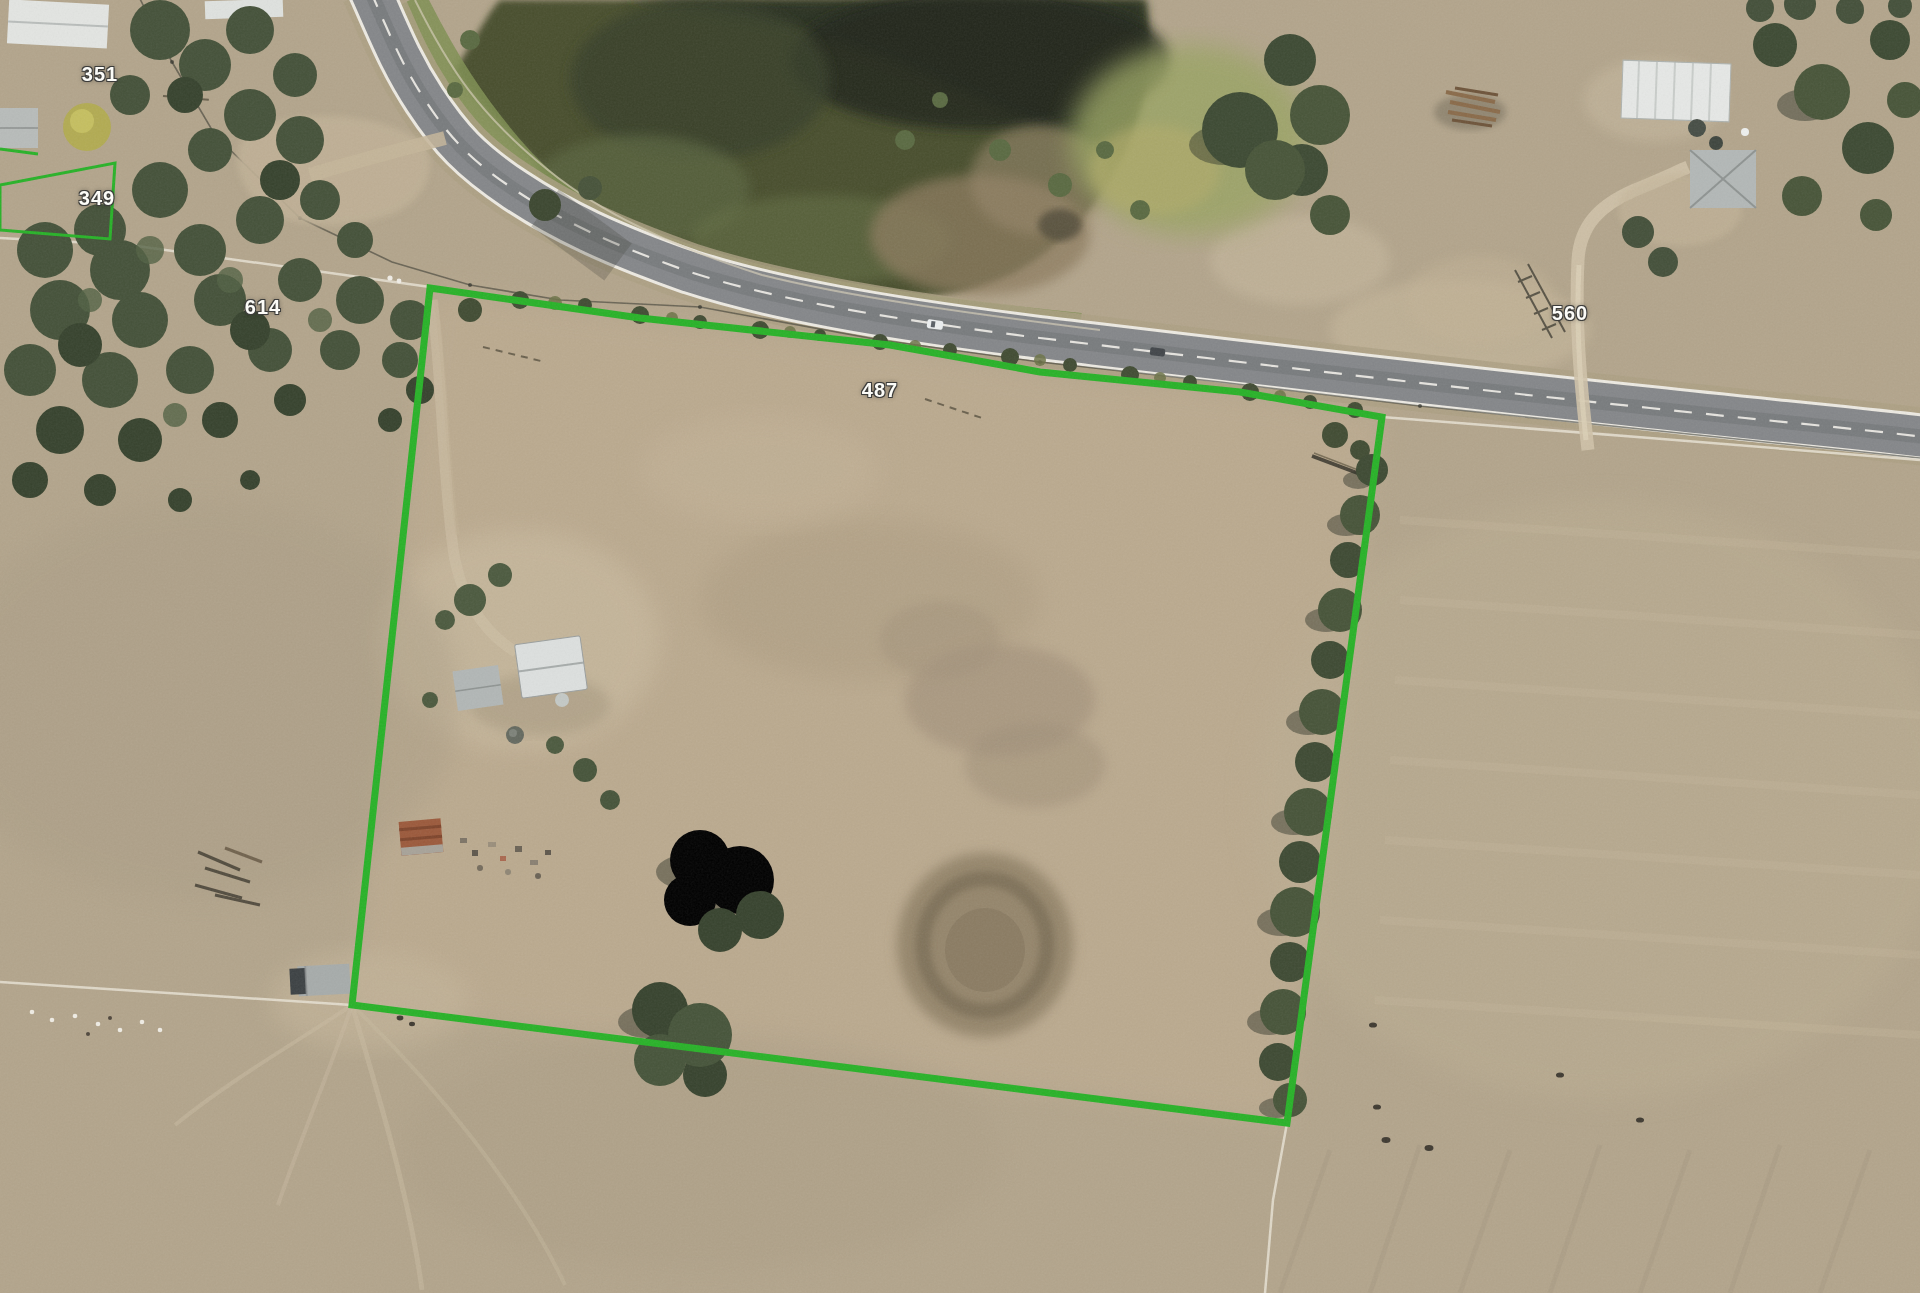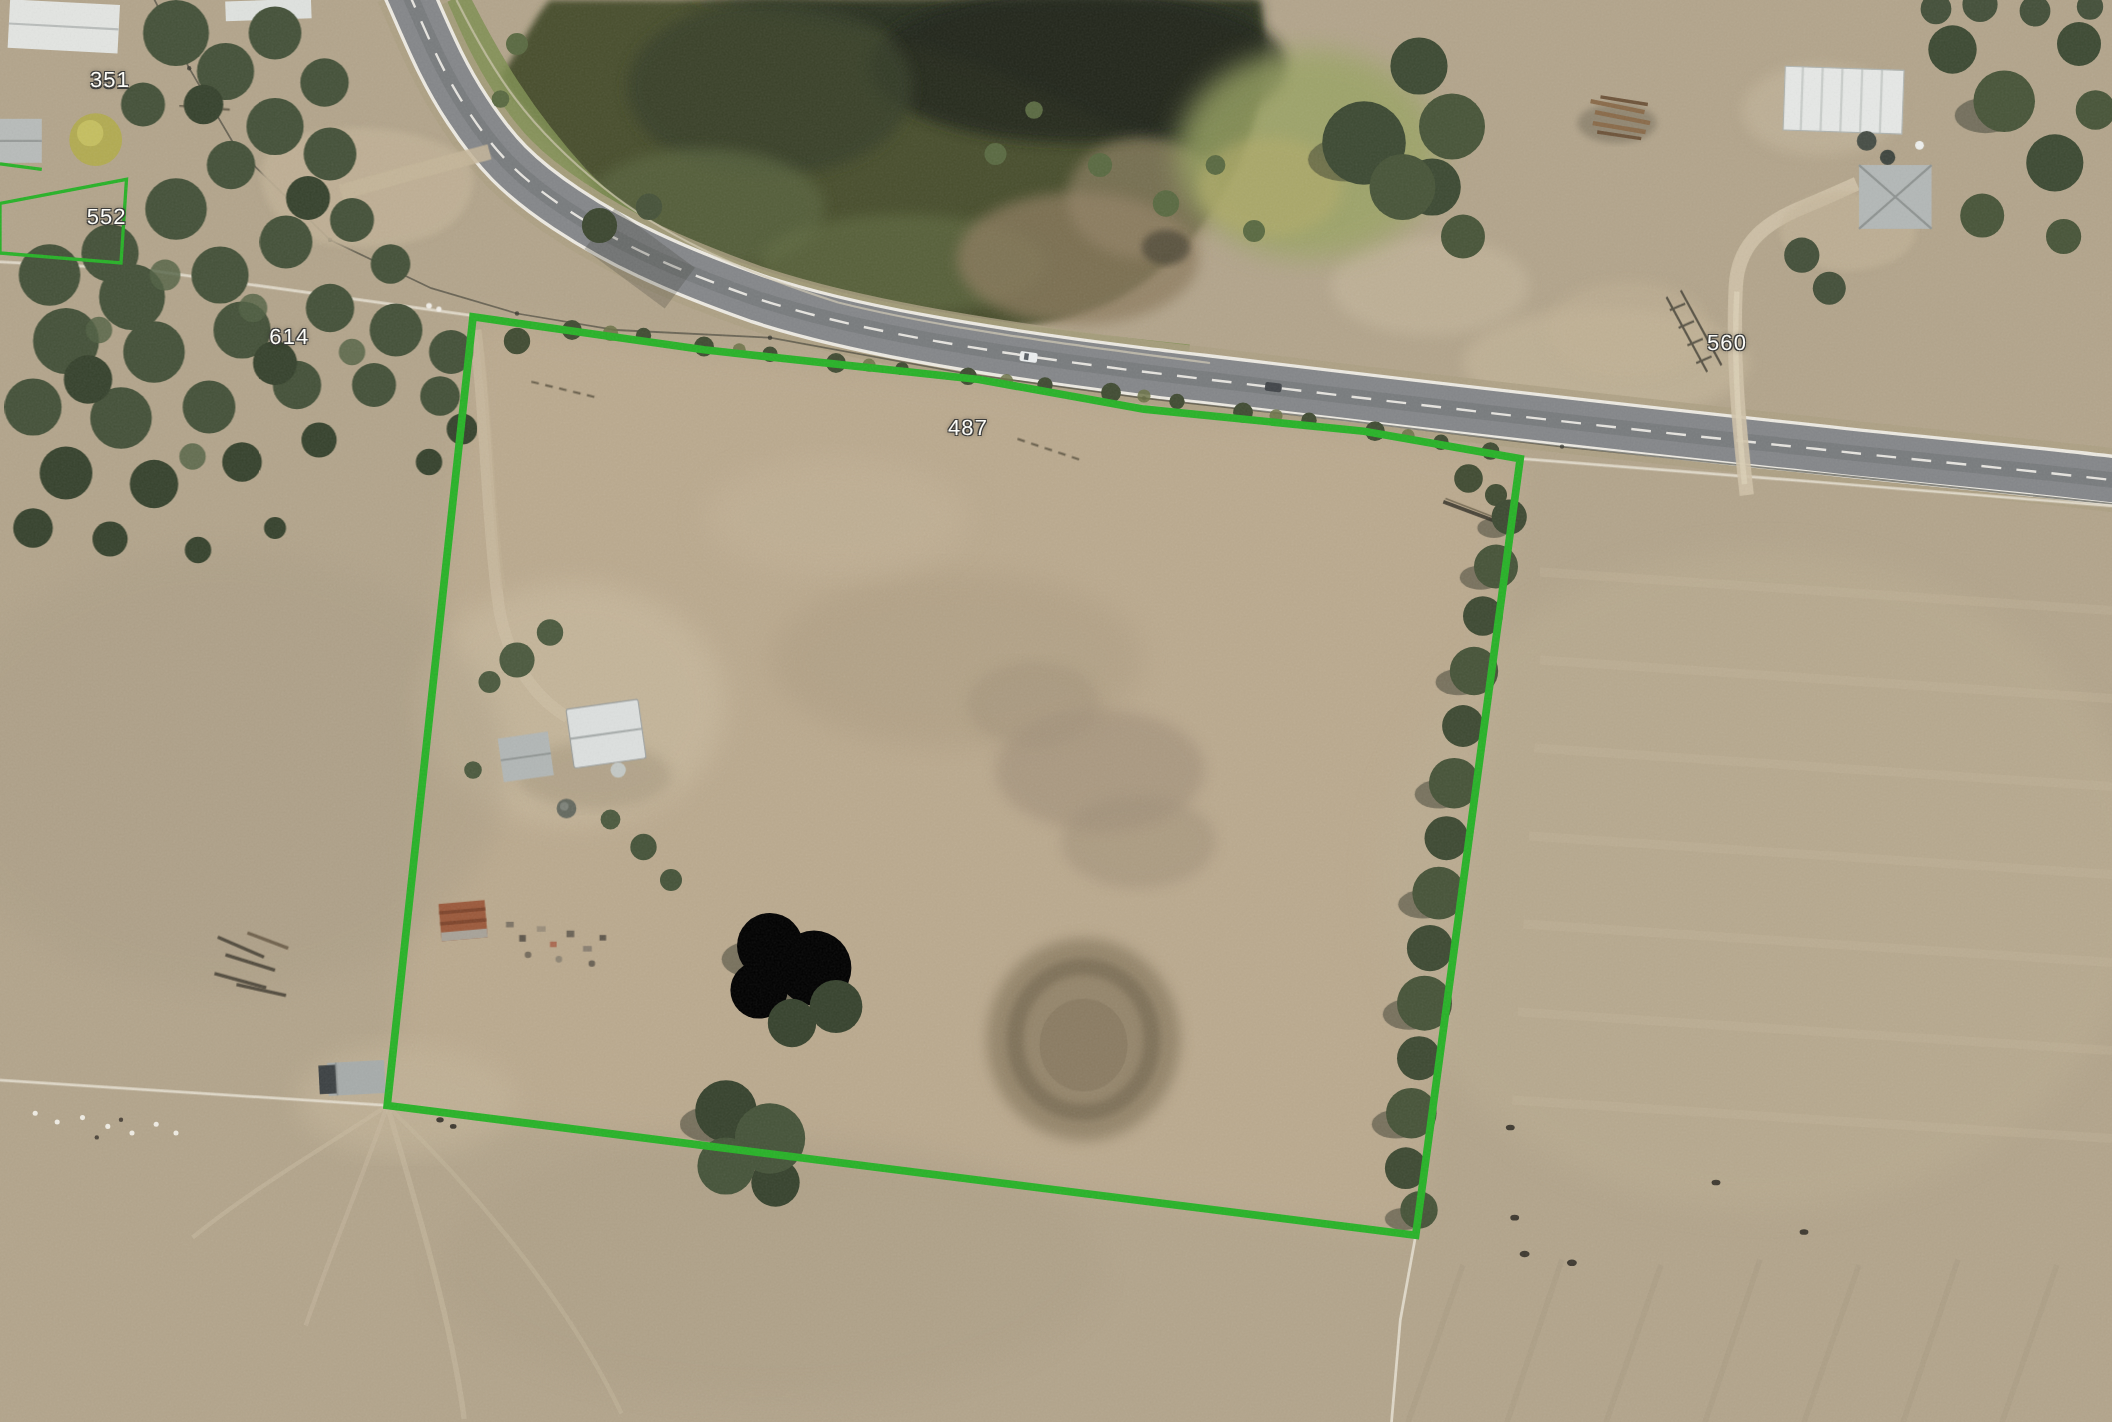--- a/index.html
+++ b/index.html
@@ -1,20 +1,20 @@
 <!DOCTYPE html>
 <html><head>
 <meta charset="utf-8">
 <style>
   html,body{margin:0;padding:0;background:#222;}
   #stage{position:relative;width:1920px;height:1293px;overflow:hidden;
          font-family:"Liberation Sans",sans-serif;}
   #stage svg{position:absolute;left:0;top:0;}
   .parcel-label{position:absolute;transform:translate(-50%,-50%);
-    color:#fcfcf8;font-size:20px;font-weight:normal;letter-spacing:1px;
+    color:#fcfcf8;font-size:20px;font-weight:bold;letter-spacing:1px;
     text-shadow:-1px -1px 0 #3d3d3b,1px -1px 0 #3d3d3b,-1px 1px 0 #3d3d3b,
       1px 1px 0 #3d3d3b,0 0 5px rgba(20,20,20,.65);
     user-select:none;white-space:nowrap;}
 </style>
 </head>
 <body>
 
 <div id="stage">
 <svg width="1920" height="1293" viewBox="0 0 1920 1293">
   <defs>
@@ -498,17 +498,17 @@
   <g>
     <polyline fill="none" stroke-linejoin="miter" points="0,149 38,154" stroke="#28b228" stroke-width="3"></polyline>
     <polygon fill="none" stroke-linejoin="miter" points="0,185 115,163 110,239 0,230" stroke="#28b228" stroke-width="3"></polygon>
     <polygon fill="none" stroke-linejoin="miter" points="430,288 640,318 890,345 1040,372 1240,392 1382,417 1287,1123 352,1005" stroke="#28b228" stroke-width="7"></polygon>
   </g>
 
   <rect x="0" y="0" width="1920" height="1293" filter="url(#grain)" fill="#808070" opacity=".16"></rect>
 </svg>
 
 <div class="parcel-label" style="left:100px;top:74px">351</div>
-<div class="parcel-label" style="left:97px;top:198px">552</div>
+<div class="parcel-label" style="left:97px;top:198px">349</div>
 <div class="parcel-label" style="left:263px;top:307px">614</div>
 <div class="parcel-label" style="left:880px;top:390px">487</div>
 <div class="parcel-label" style="left:1570px;top:313px">560</div>
 </div>
 
 </body></html>

